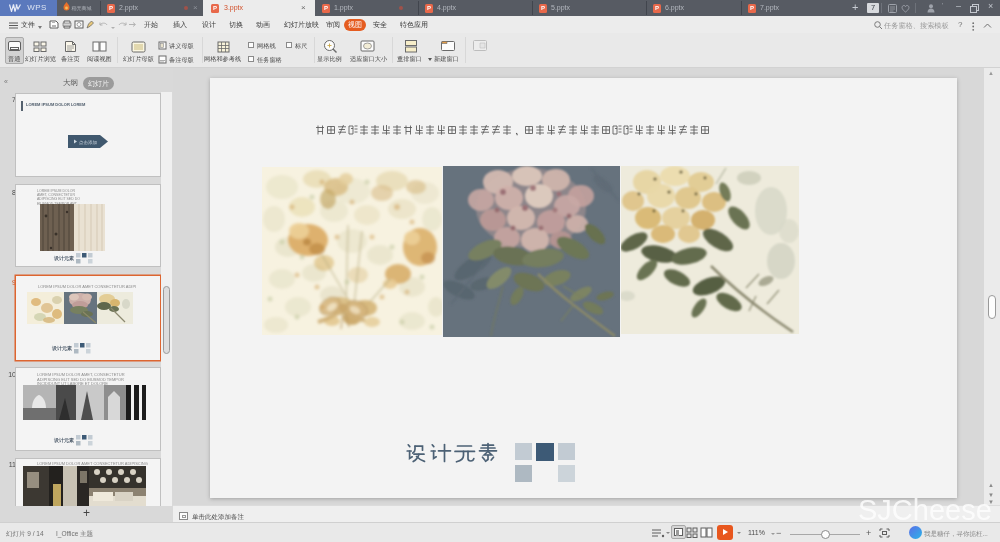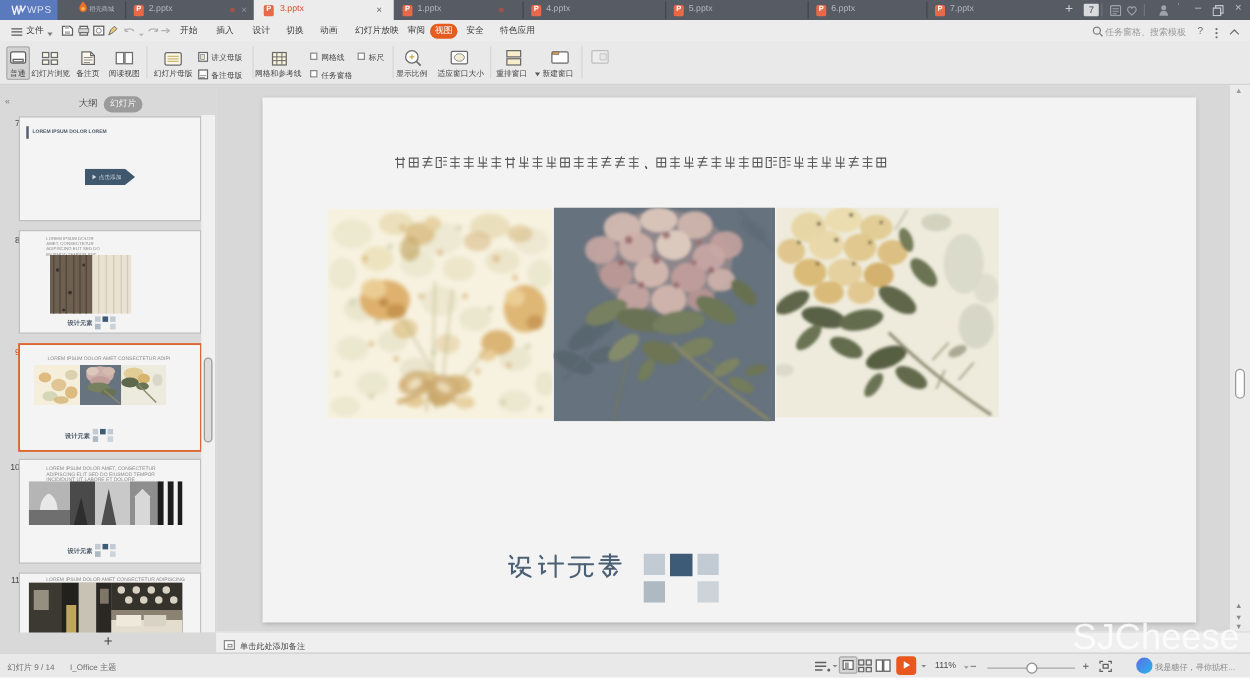--- a/index.html
+++ b/index.html
@@ -2,21 +2,21 @@
 <html><head>
 <meta charset="utf-8">
 <style>
 * { margin:0; padding:0; box-sizing:border-box; }
 html,body { width:1000px; height:542px; overflow:hidden; font-family:"Liberation Sans",sans-serif; }
 .abs { position:absolute; }
 #app { position:relative; width:1000px; height:542px; background:#e9e9e9; }
 
 
 #tabbar { position:absolute; left:0; top:0; width:1000px; height:16px; background:#575b63; }
-#wpslogo { position:absolute; left:0; top:0; width:46px; height:16px; background:#5b79bd; color:#dde4f2; font-size:8px; line-height:16px; text-align:center; letter-spacing:0.5px; }
+#wpslogo { position:absolute; left:0; top:0; width:57px; height:16px; background:#5b79bd; color:#dde4f2; font-size:8px; line-height:16px; text-align:center; letter-spacing:0.5px; }
 .tab { position:absolute; top:0; height:16px; color:#b4b8bf; font-size:7px; line-height:16px; white-space:nowrap; }
 .tabsep { position:absolute; top:1px; width:1px; height:14px; background:#41454d; }
 .ppticon { position:absolute; top:3.5px; width:8px; height:9px; background:#e8684a; border-radius:1.5px; color:#fff; font-size:6px; line-height:9px; text-align:center; font-weight:bold; }
 .tab-active { background:#ececec; color:#d2502a; }
 .reddot { position:absolute; top:6px; width:4px; height:4px; border-radius:50%; background:#a0524a; }
 .tabx { position:absolute; top:0px; font-size:8px; color:#8d9199; }
 #tabright { position:absolute; right:0; top:0; height:16px; color:#c6cad1; }
 
 
 #menubar { position:absolute; left:0; top:16px; width:1000px; height:17px; background:#ececec; }

